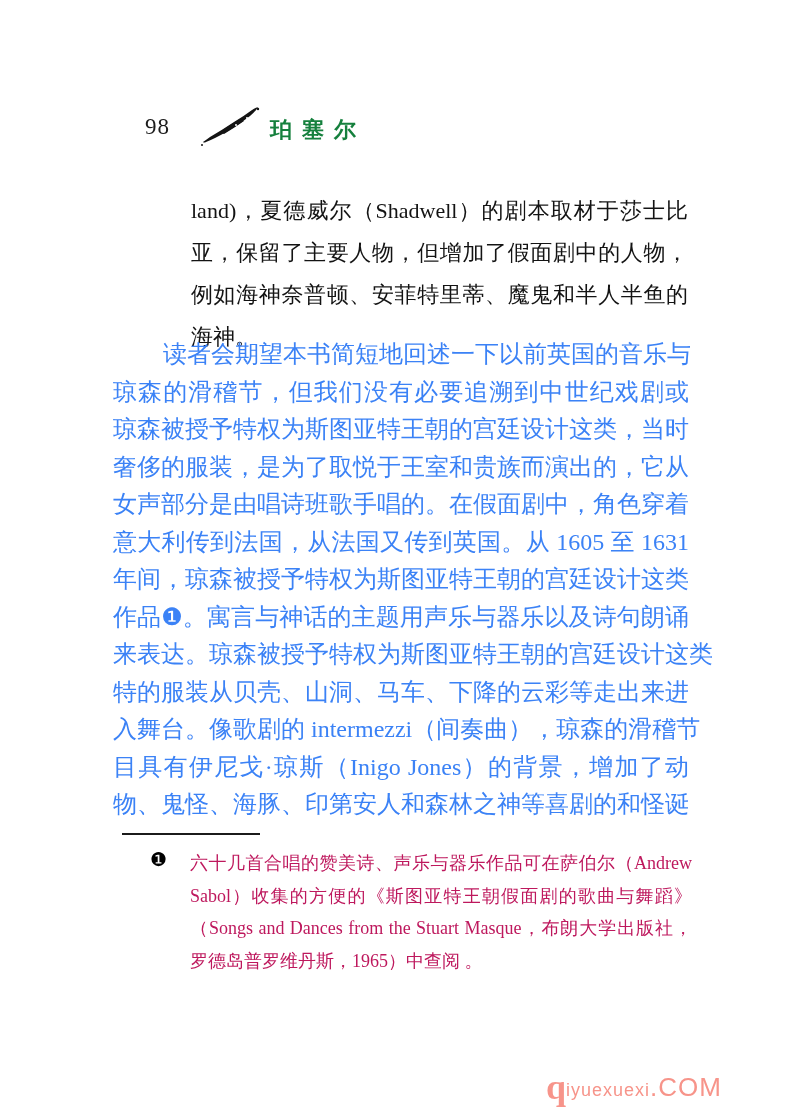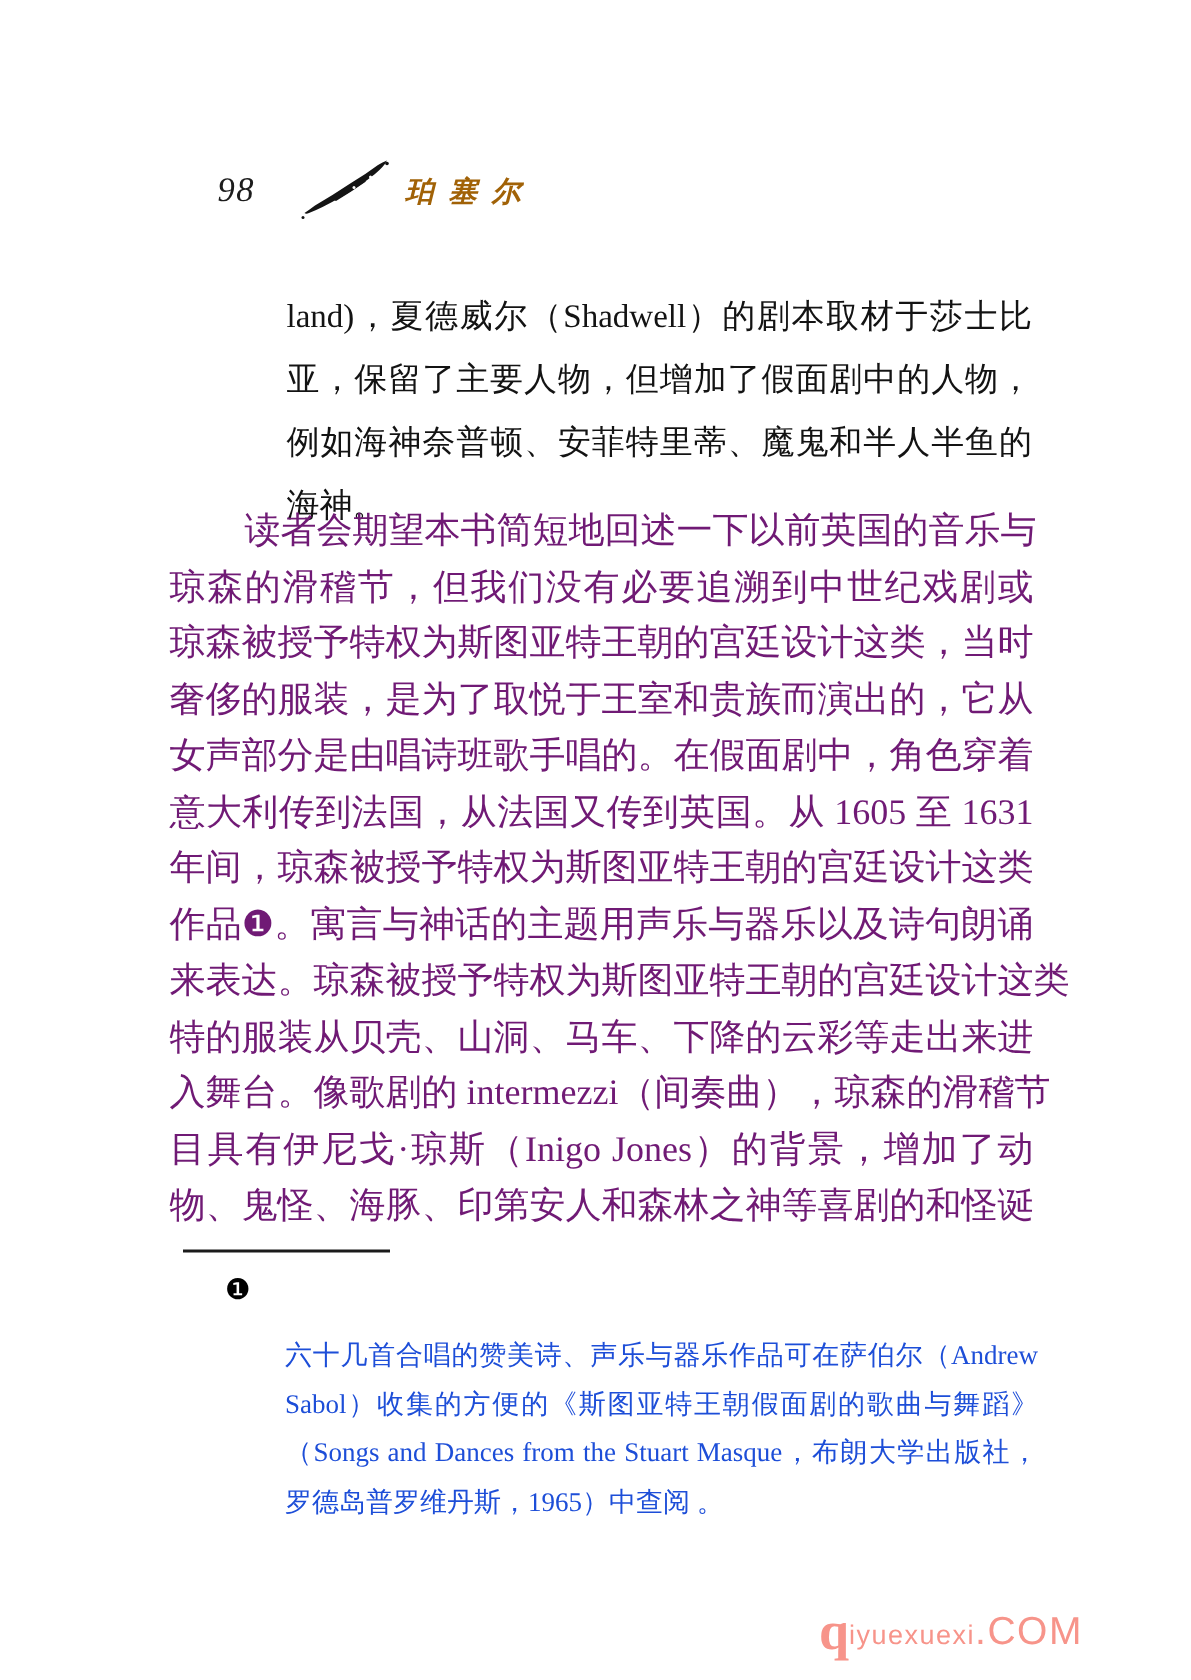--- a/index.html
+++ b/index.html
@@ -7,58 +7,58 @@
     position: relative;
     width: 794px;
     height: 1120px;
     background: #ffffff;
     font-family: "Liberation Serif", "DejaVu Serif", serif;
     color: #151515;
     overflow: hidden;
   }
 
   
-  .header { position: absolute; top: 112px; left: 145px; width: 520px; height: 34px; font-style: italic; }
+  .header { position: absolute; top: 112px; left: 145px; width: 520px; height: 34px; }
   .page-number {
     position: absolute; left: 0; top: 2px;
     font-size: 23px; letter-spacing: 1px; color: #1c1c1c;
   }
   .header-ornament { position: absolute; left: 55px; top: -6px; width: 64px; height: 42px; }
   .book-title {
     position: absolute; left: 125px; top: 3px;
-    font-size: 19px; font-weight: bold; letter-spacing: 10px; color: #a16207;
+    font-size: 22px; font-weight: bold; letter-spacing: 10px; color: #15803d;
   }
 
   
   .quote-block {
     position: absolute; top: 190px; left: 191px; width: 497px;
     font-size: 22px; line-height: 42px; color: #131313;
   }
   .quote-block .line { text-align: justify; text-align-last: justify; height: 42px; }
   .quote-block .line.last { text-align-last: left; }
 
   
   .body-block {
     position: absolute; top: 336px; left: 113px; width: 576px;
-    font-size: 24px; line-height: 37.5px; color: #701a75;
+    font-size: 24px; line-height: 37.5px; color: #3b82f6;
   }
   .body-block .line { text-align: justify; text-align-last: justify; height: 37.5px; white-space: nowrap; }
   .body-block .line.indent { text-indent: 50px; }
 
   
   .footnote-separator {
     position: absolute; top: 833px; left: 122px; width: 138px; height: 2px;
     background: #1b1b1b;
   }
   .footnote { position: absolute; top: 847px; left: 150px; width: 545px; }
   .footnote-marker {
     position: absolute; left: 0; top: 1px;
     font-size: 19px; color: #000;
   }
-  .footnote-lines { margin-left: 40px; width: 502px; font-size: 18px; line-height: 32.5px; color: #1d4ed8; margin-top: 40px; }
+  .footnote-lines { margin-left: 40px; width: 502px; font-size: 18px; line-height: 32.5px; color: #be185d; }
   .footnote-lines .line { text-align: justify; text-align-last: justify; height: 32.5px; }
   .footnote-lines .line.last { text-align-last: left; }
 
   
   .watermark {
     position: absolute; top: 1066px; left: 546px;
     font-family: "Liberation Sans", "DejaVu Sans", sans-serif;
     white-space: nowrap;
   }
   .watermark .wm-q {

